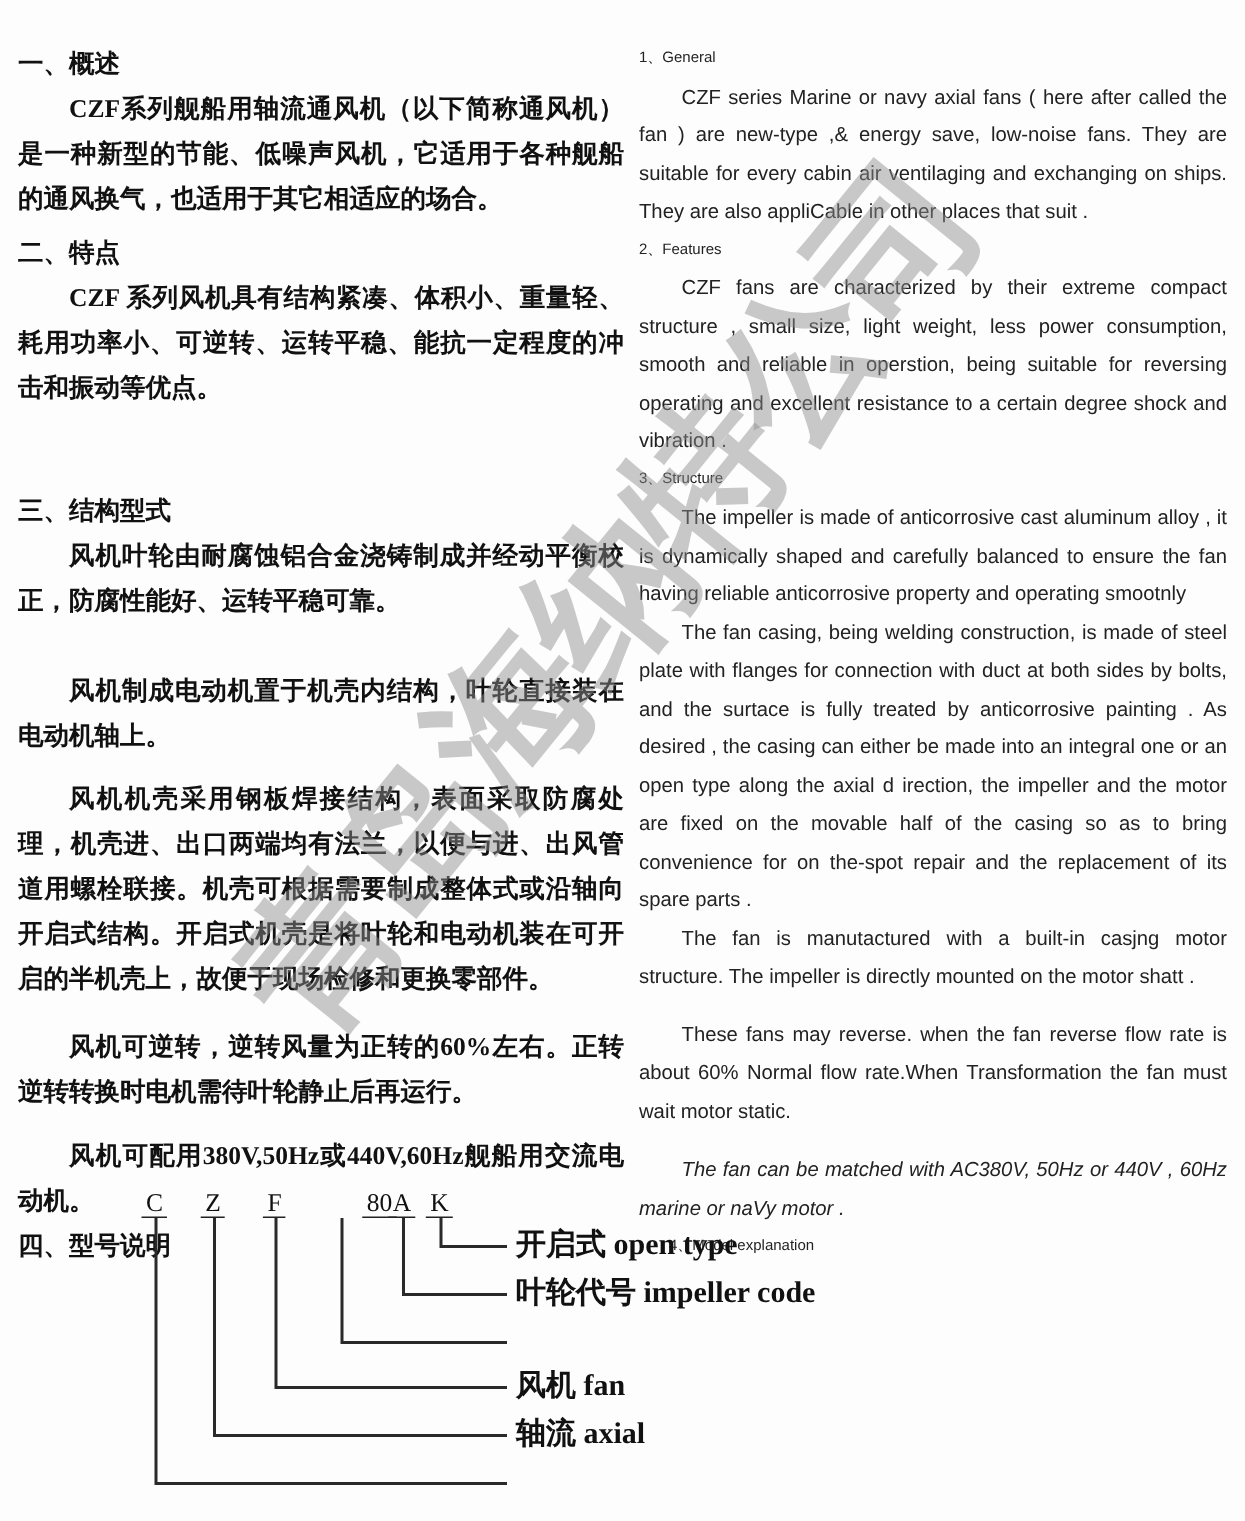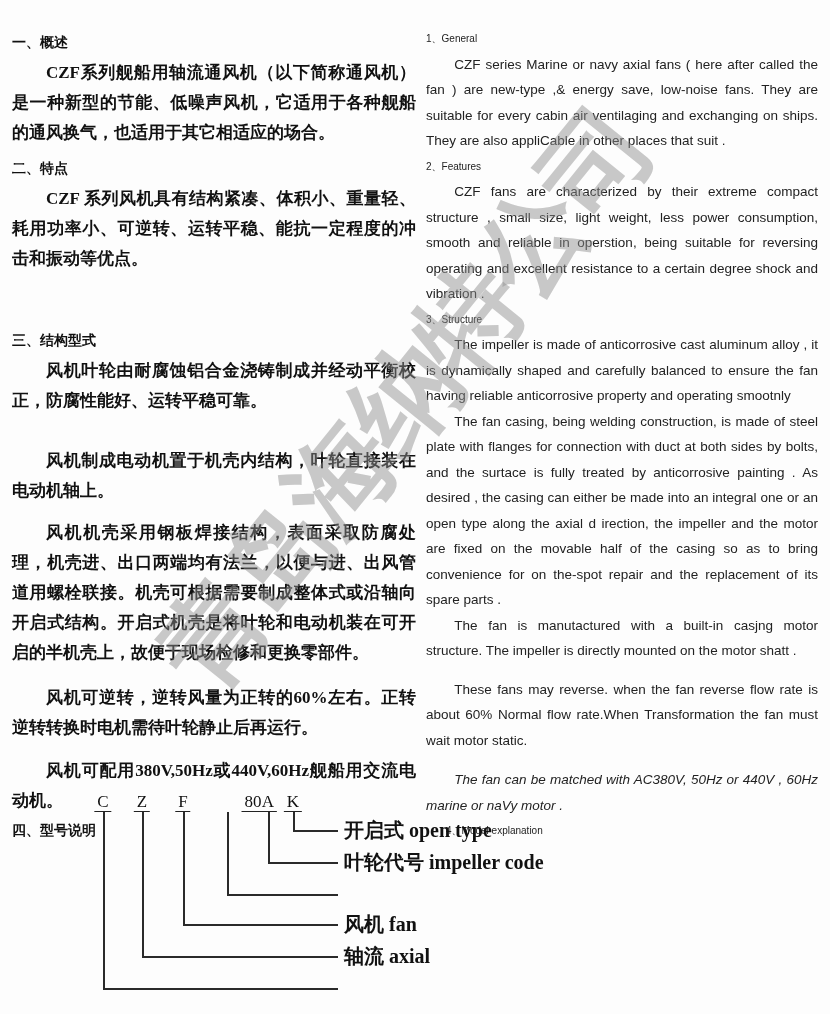--- a/index.html
+++ b/index.html
@@ -17,21 +17,21 @@
   .col-right{left:426px;top:26px;width:392px;}
 
   .cn{
     font-family:"Liberation Serif", serif;
     font-weight:bold;
     font-size:17px;
     line-height:30px;
     text-align:justify;
     color:#111;
   }
-  .cn-h{margin:0;font-size:14px;line-height:30px;font-weight:bold;}
+  .cn-h{margin:0;font-size:17px;line-height:30px;font-weight:bold;}
   .cn-p{margin:0;text-indent:2em;}
 
   .en{
     font-family:"Liberation Sans", sans-serif;
     font-size:13.5px;
     line-height:25.5px;
     text-align:justify;
     color:#222;
   }
   .en-h{margin:0;font-weight:normal;font-size:10px;line-height:25.5px;}

